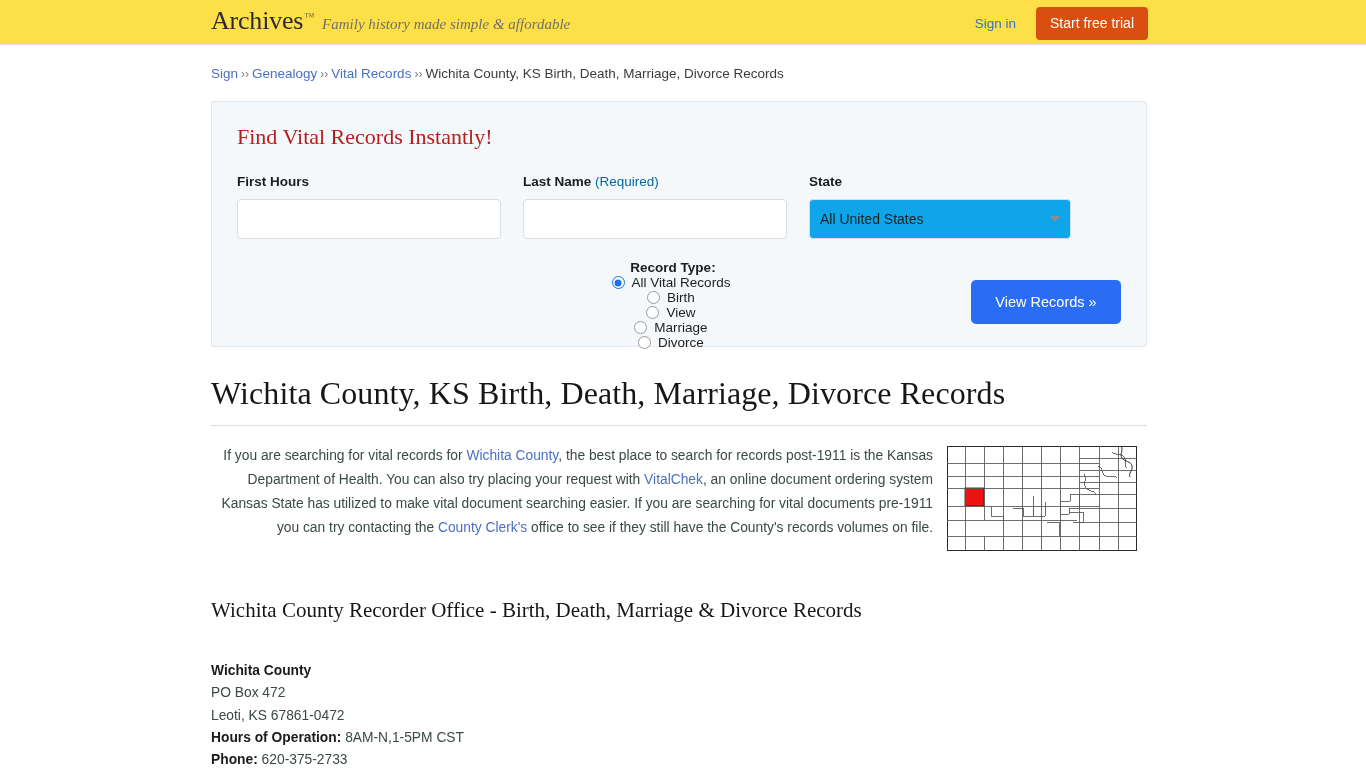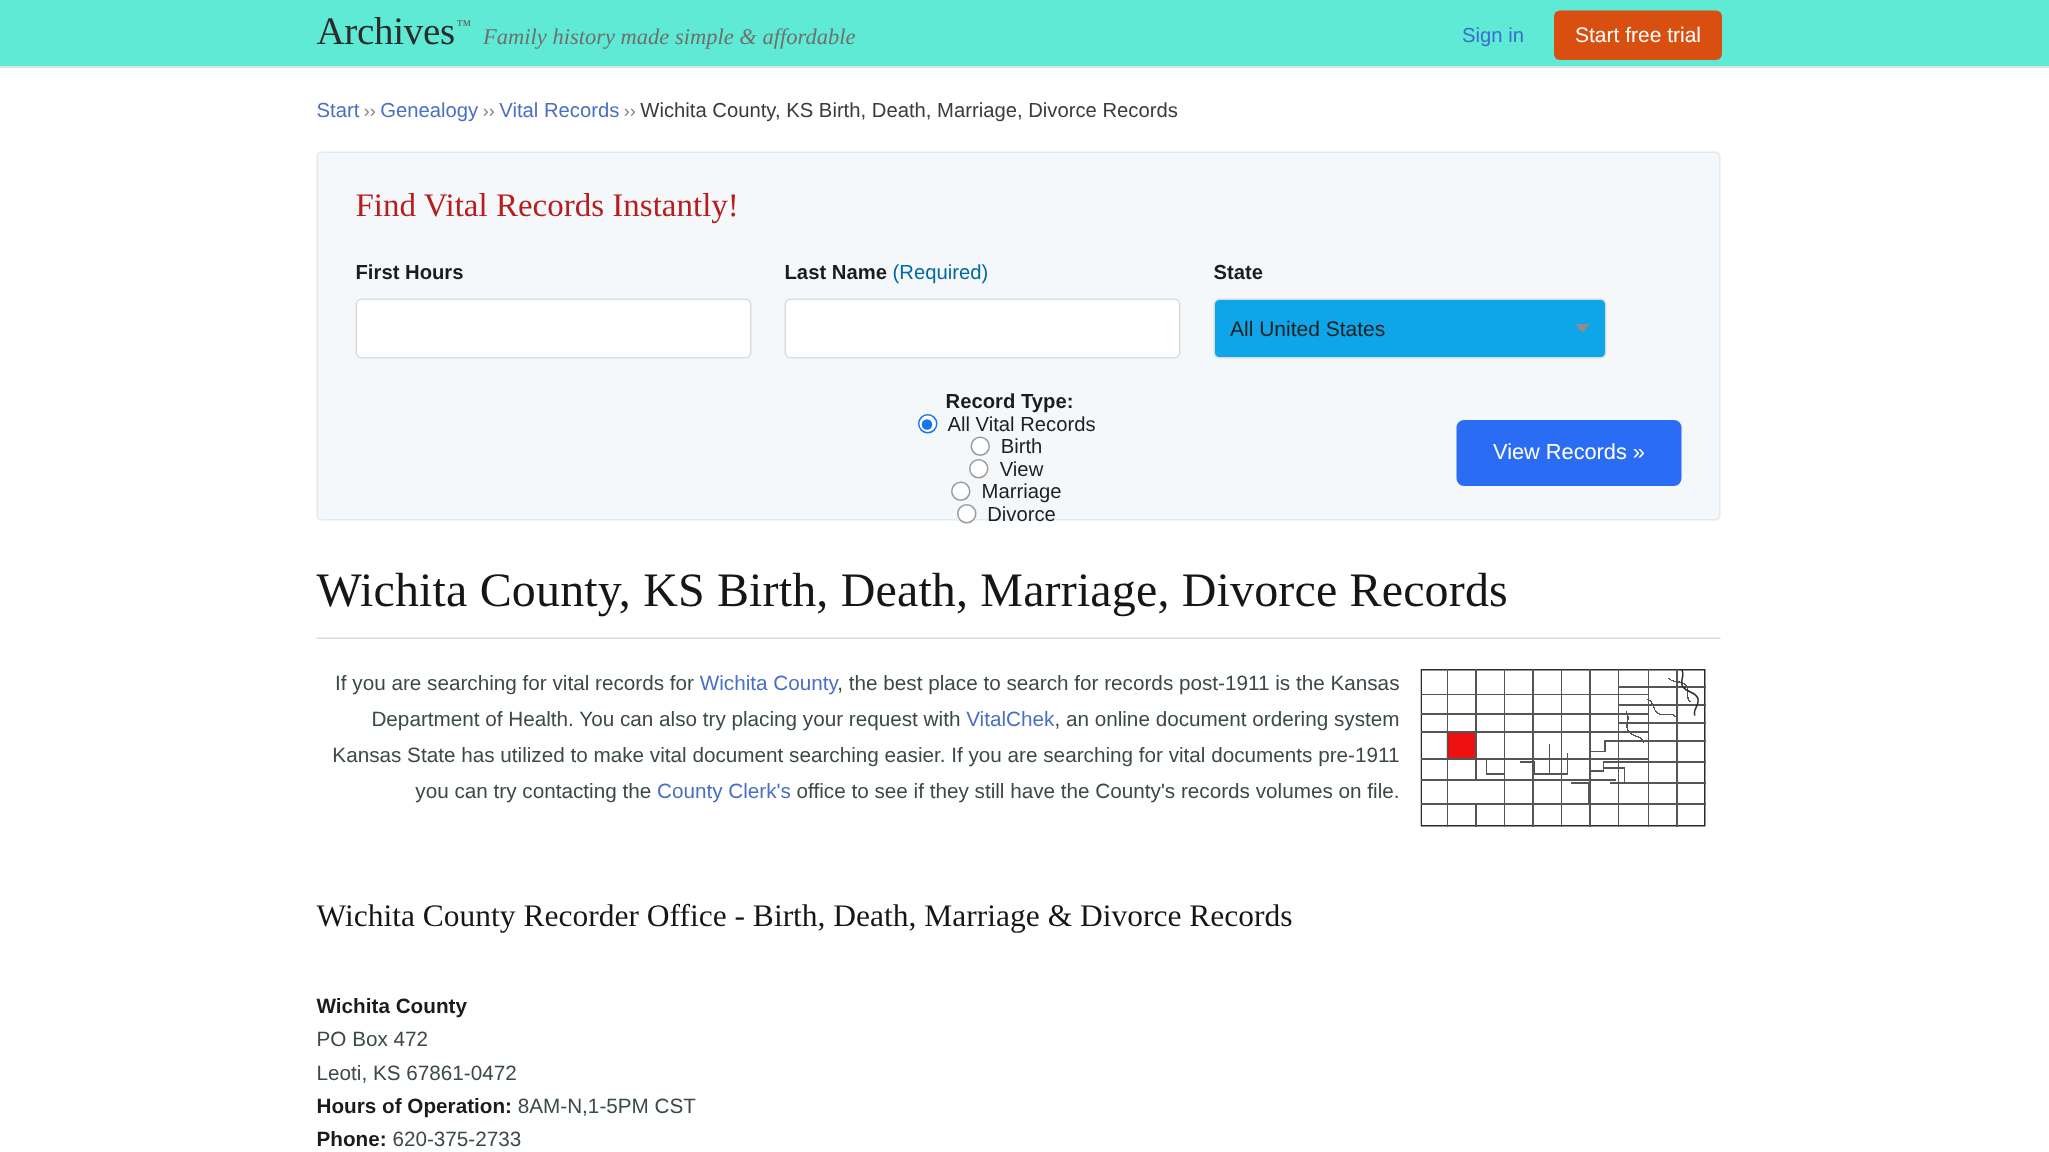--- a/index.html
+++ b/index.html
@@ -8,21 +8,21 @@
     width: 1366px; height: 768px;
     overflow: hidden;
     background: #ffffff;
     font-family: "Liberation Sans", sans-serif;
     -webkit-font-smoothing: antialiased;
   }
 
   
   .site-header {
     height: 45px;
-    background: #5eead4;
+    background: #fde047;
     border-bottom: 1px solid #e2e0da;
     position: relative;
   }
   .header-inner {
     width: 1366px; height: 44px;
     position: relative;
   }
   .brand {
     position: absolute;
     left: 211px; top: 8px;
@@ -320,21 +320,21 @@
       <a href="#" class="signin-link">Sign in</a>
       <button class="trial-btn">Start free trial</button>
     </div>
   </div>
 </div>
 
 <div class="page">
   <div class="container">
 
     <div class="breadcrumb">
-      <a href="#">Start</a><span class="crumb-sep">››</span><a href="#">Genealogy</a><span class="crumb-sep">››</span><a href="#">Vital Records</a><span class="crumb-sep">››</span><span class="crumb-current">Wichita County, KS Birth, Death, Marriage, Divorce Records</span>
+      <a href="#">Sign</a><span class="crumb-sep">››</span><a href="#">Genealogy</a><span class="crumb-sep">››</span><a href="#">Vital Records</a><span class="crumb-sep">››</span><span class="crumb-current">Wichita County, KS Birth, Death, Marriage, Divorce Records</span>
     </div>
 
     <div class="search-panel">
       <h2 class="panel-title">Find Vital Records Instantly!</h2>
 
       <div class="fields-row">
         <div class="field">
           <label class="field-label"><span>First Hours</span></label>
           <input class="text-input" type="text" value="" placeholder="" style="">
         </div>

